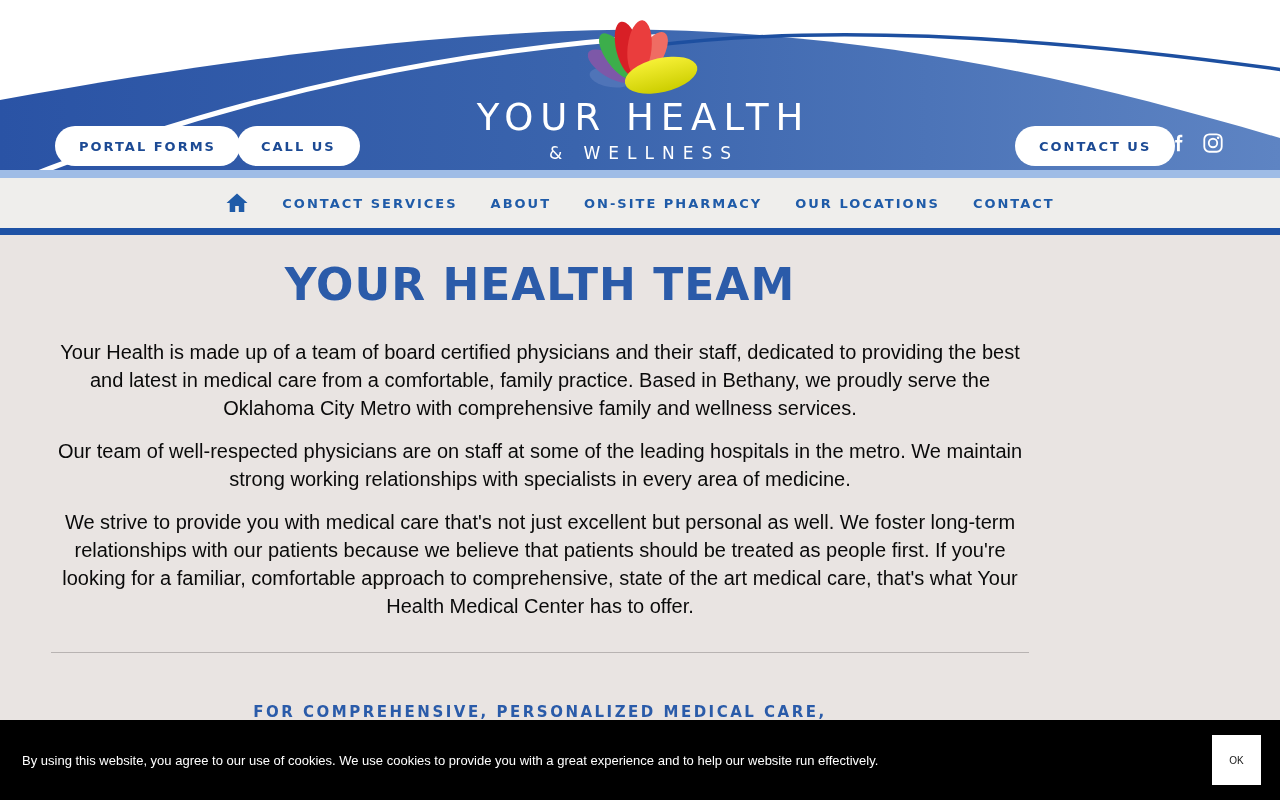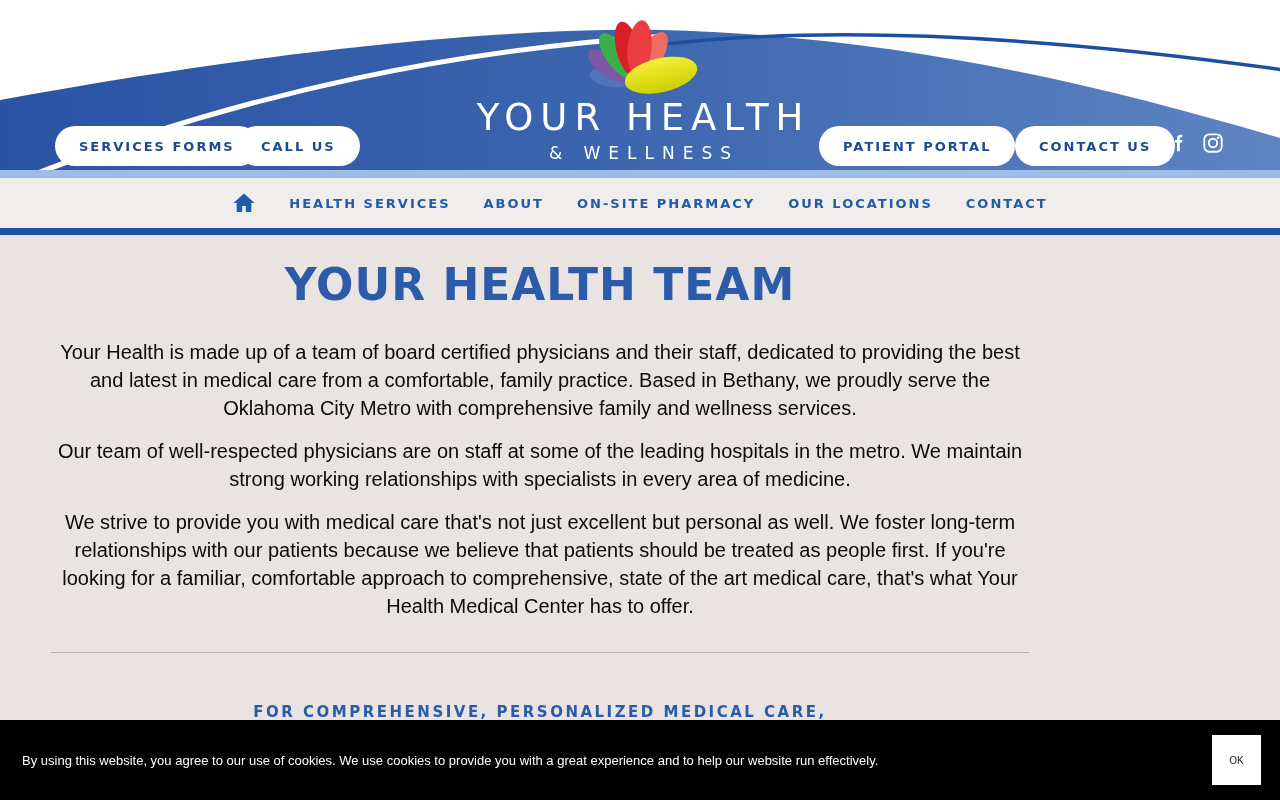--- a/index.html
+++ b/index.html
@@ -89,44 +89,43 @@
         <ellipse transform="rotate(6)" cx="0" cy="-34" rx="12" ry="28" fill="#ea3d3d"></ellipse>
         <ellipse transform="rotate(-13)" cx="26" cy="-1" rx="37" ry="17" fill="url(#yellowgrad)"></ellipse>
       </g>
     </svg>
 
     <div class="logo-text">
       <div class="logo-line1">YOUR HEALTH</div>
       <div class="logo-line2">&amp; WELLNESS</div>
     </div>
 
-    <button class="pill btn-patient-forms">SERVICES FORMS</button>
+    <button class="pill btn-patient-forms">PORTAL FORMS</button>
     <button class="pill btn-call-us">CALL US</button>
-    <button class="pill btn-patient-portal">PATIENT PORTAL</button>
     <button class="pill btn-contact-us">CONTACT US</button>
 
     <div class="social">
       <svg width="20" height="22" viewBox="0 0 24 24">
         <path fill="#ffffff" d="M14.8 2.2h-2.5c-2.4 0-3.9 1.5-3.9 4v2.1H6.2v3.1h2.2V22h3.4V11.4h2.8l.4-3.1h-3.2V6.6c0-.9.3-1.4 1.3-1.4h1.7z"></path>
       </svg>
       <svg width="22" height="22" viewBox="0 0 24 24">
         <rect x="2.5" y="2.5" width="19" height="19" rx="5.5" fill="none" stroke="#ffffff" stroke-width="2"></rect>
         <circle cx="12" cy="12" r="4.6" fill="none" stroke="#ffffff" stroke-width="2"></circle>
         <circle cx="17.6" cy="6.4" r="1.4" fill="#ffffff"></circle>
       </svg>
     </div>
   </div>
 
   <div class="nav">
     <a class="home">
       <svg width="24" height="24" viewBox="0 0 24 24">
         <path fill="#1f5ba8" d="M12 2.5 1.5 12h3.2v9h5.5v-6h3.6v6h5.5v-9h3.2z"></path>
       </svg>
     </a>
-    <a>HEALTH SERVICES</a>
+    <a>CONTACT SERVICES</a>
     <a>ABOUT</a>
     <a>ON-SITE PHARMACY</a>
     <a>OUR LOCATIONS</a>
     <a>CONTACT</a>
   </div>
 
   <div class="main">
     <h1 class="page-title">YOUR HEALTH TEAM</h1>
     <div class="copy">
       <p>Your Health is made up of a team of board certified physicians and their staff, dedicated to providing the best and latest in medical care from a comfortable, family practice. Based in Bethany, we proudly serve the Oklahoma City Metro with comprehensive family and wellness services.</p>

